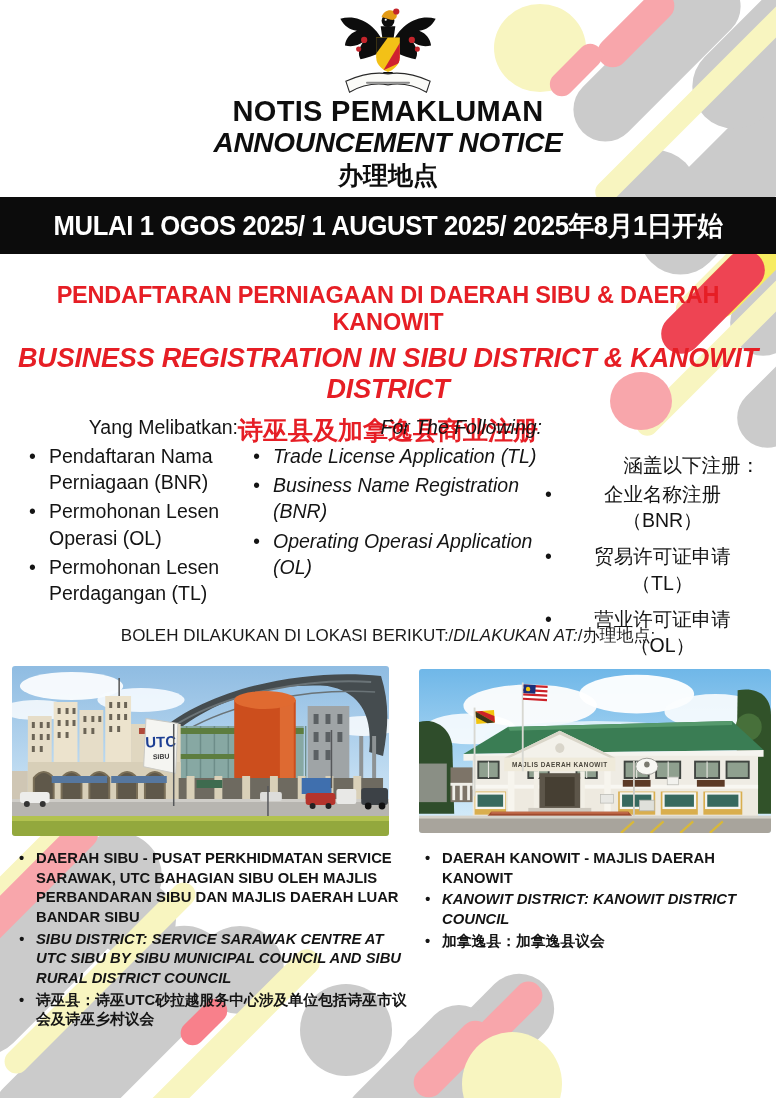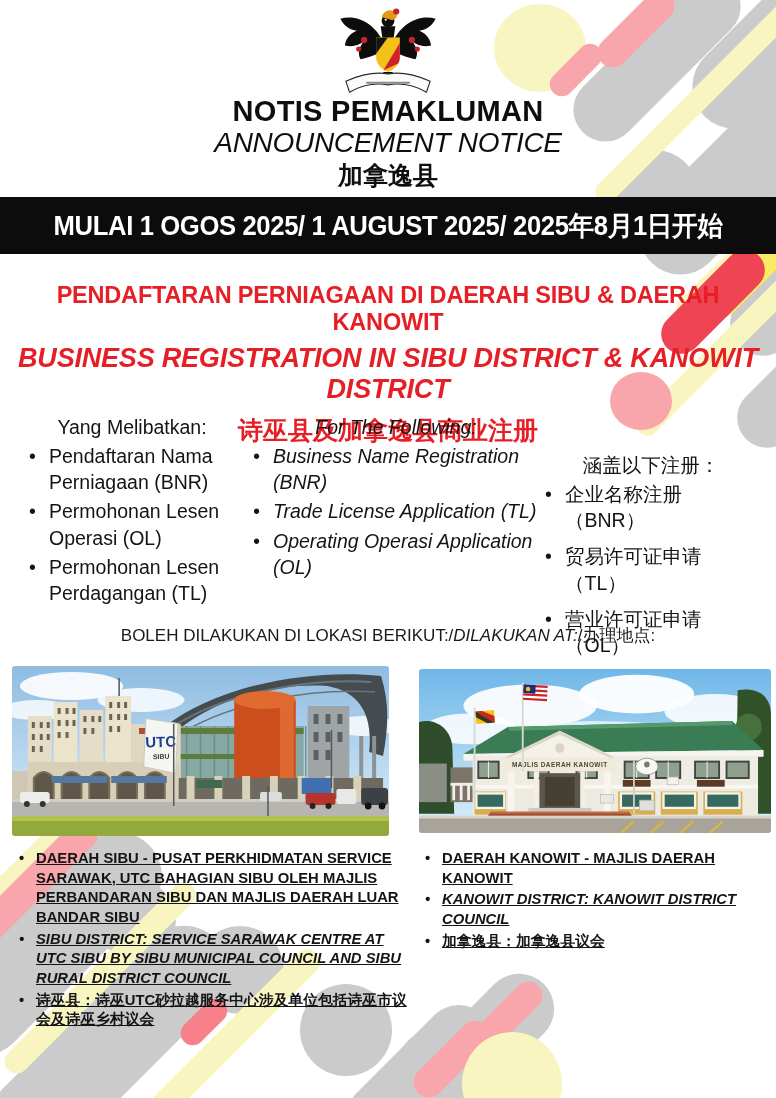--- a/index.html
+++ b/index.html
@@ -45,55 +45,55 @@
   .bl2 { left:-60px; top:872px;  width:180px; height:30px; }
   .bl9 { left:176px; top:1010px; width:56px;  height:24px; background:#f8808b; }
   .bl10{ left:404px; top:1044px; width:96px;  height:30px; }
   .bl15{ left:470px; top:1000px; width:80px;  height:28px; }
   .bl14{ left:462px; top:1032px; width:100px; height:104px; }
 
   
   .crest { position:absolute; left:333px; top:6px; width:110px; height:88px; }
   .titles { position:absolute; top:96px; left:0; width:100%; text-align:center; color:#0e0e0e; line-height:1.1; }
   .t1 { font-size:29px; font-weight:800; letter-spacing:.3px; }
-  .t2 { font-size:28px; font-weight:400; font-style:italic; letter-spacing:-.3px; }
+  .t2 { font-size:28px; font-weight:700; font-style:italic; letter-spacing:-.3px; }
   .t3 { font-size:25px; font-weight:800; margin-top:3px; }
 
   .banner { position:absolute; left:0; right:0; top:197px; height:57px; background:#0c0c0c; display:flex; align-items:center; justify-content:center; }
   .banner span { color:#fff; font-weight:800; font-size:27px; white-space:nowrap; letter-spacing:-.4px; transform:scaleX(.95); }
 
   .heading { position:absolute; top:282px; left:0; width:100%; text-align:center; color:#e61e25; }
   .h-ms { font-size:23.5px; font-weight:800; letter-spacing:-.2px; }
   .h-en { font-size:27px; font-weight:800; font-style:italic; margin-top:7px; letter-spacing:-.2px; }
   .h-zh { font-size:25px; font-weight:800; margin-top:9px; }
 
   
   .cols { position:absolute; top:414px; left:26px; width:734px; display:flex; color:#141414; }
   .col  { font-size:19.5px; line-height:1.34; }
   .col-ms { width:212px; }
   .col-en { width:292px; margin-left:12px; font-style:italic; }
   .col-zh { width:218px; padding-top:38px; }
-  .col-h { text-align:center; margin-bottom:3px; }
+  .col-h { text-align:right; margin-bottom:3px; }
   .col ul { list-style:none; }
   .col li { position:relative; padding-left:23px; margin-bottom:3px; }
   .col li::before { content:"\2022"; position:absolute; left:3px; top:0; }
-  .col-zh li { margin-bottom:10px; }
+  .col-zh li { margin-bottom:10px;text-align:center; }
 
   .avail { position:absolute; top:624px; left:0; width:100%; text-align:center; font-size:17px; color:#1a1a1a; }
   .avail .it { font-style:italic; }
 
   
   .photo { position:absolute; border-radius:3px; overflow:hidden; }
   .photo svg { display:block; width:100%; height:100%; }
   .ph-sibu { left:12px;  top:666px; width:377px; height:170px; }
   .ph-kano { left:419px; top:669px; width:352px; height:164px; }
   svg text { font-family:"Liberation Sans", sans-serif; }
 
   
-  .bl-list { position:absolute; font-size:14.8px; font-weight:700; line-height:1.33; color:#141414;text-decoration:underline; }
+  .bl-list { position:absolute; font-size:14.8px; font-weight:700; line-height:1.33; color:#141414; }
   .bl-list ul { list-style:none; }
   .bl-list li { position:relative; padding-left:22px; margin-bottom:2px; }
   .bl-list li::before { content:"\2022"; position:absolute; left:5px; top:0; }
   .bi { font-style:italic; }
   .list-sibu { left:14px;  top:849px; width:398px; }
   .list-kano { left:420px; top:849px; width:352px; }
 </style>
 </head>
 <body>
 
@@ -158,21 +158,21 @@
       <path d="M55,72 L65,72 L67,79 L53,79 Z" fill="#0d0d0d"></path>
       <rect x="48" y="79" width="24" height="4" rx="2" fill="#0d0d0d"></rect>
       <path d="M14,82 C32,74 48,72 60,74 C72,72 88,74 106,82 L102,94 C88,86 72,84 60,86 C48,84 32,86 18,94 Z" fill="#fbfbf8" stroke="#2a2a2a" stroke-width="1.2"></path>
       <rect x="36" y="82.5" width="48" height="2.2" rx="1.1" fill="#8a8a8a"></rect>
     </svg>
   </div>
 
   <div class="titles">
     <div class="t1">NOTIS PEMAKLUMAN</div>
     <div class="t2">ANNOUNCEMENT NOTICE</div>
-    <div class="t3">加拿逸县</div>
+    <div class="t3">办理地点</div>
   </div>
 
   <div class="banner">
     <span>MULAI 1 OGOS 2025/ 1 AUGUST 2025/ 2025年8月1日开始</span>
   </div>
 
   <div class="heading">
     <div class="h-ms">PENDAFTARAN PERNIAGAAN DI DAERAH SIBU &amp; DAERAH KANOWIT</div>
     <div class="h-en">BUSINESS REGISTRATION IN SIBU DISTRICT &amp; KANOWIT DISTRICT</div>
     <div class="h-zh">诗巫县及加拿逸县商业注册</div>
@@ -183,22 +183,22 @@
       <div class="col-h">Yang Melibatkan:</div>
       <ul>
         <li>Pendaftaran Nama Perniagaan (BNR)</li>
         <li>Permohonan Lesen Operasi (OL)</li>
         <li>Permohonan Lesen Perdagangan (TL)</li>
       </ul>
     </div>
     <div class="col col-en">
       <div class="col-h">For The Following:</div>
       <ul>
+        <li>Trade License Application (TL)</li>
         <li>Business Name Registration (BNR)</li>
-        <li>Trade License Application (TL)</li>
         <li>Operating Operasi Application (OL)</li>
       </ul>
     </div>
     <div class="col col-zh">
       <div class="col-h">涵盖以下注册：</div>
       <ul>
         <li>企业名称注册（BNR）</li>
         <li>贸易许可证申请（TL）</li>
         <li>营业许可证申请（OL）</li>
       </ul>

